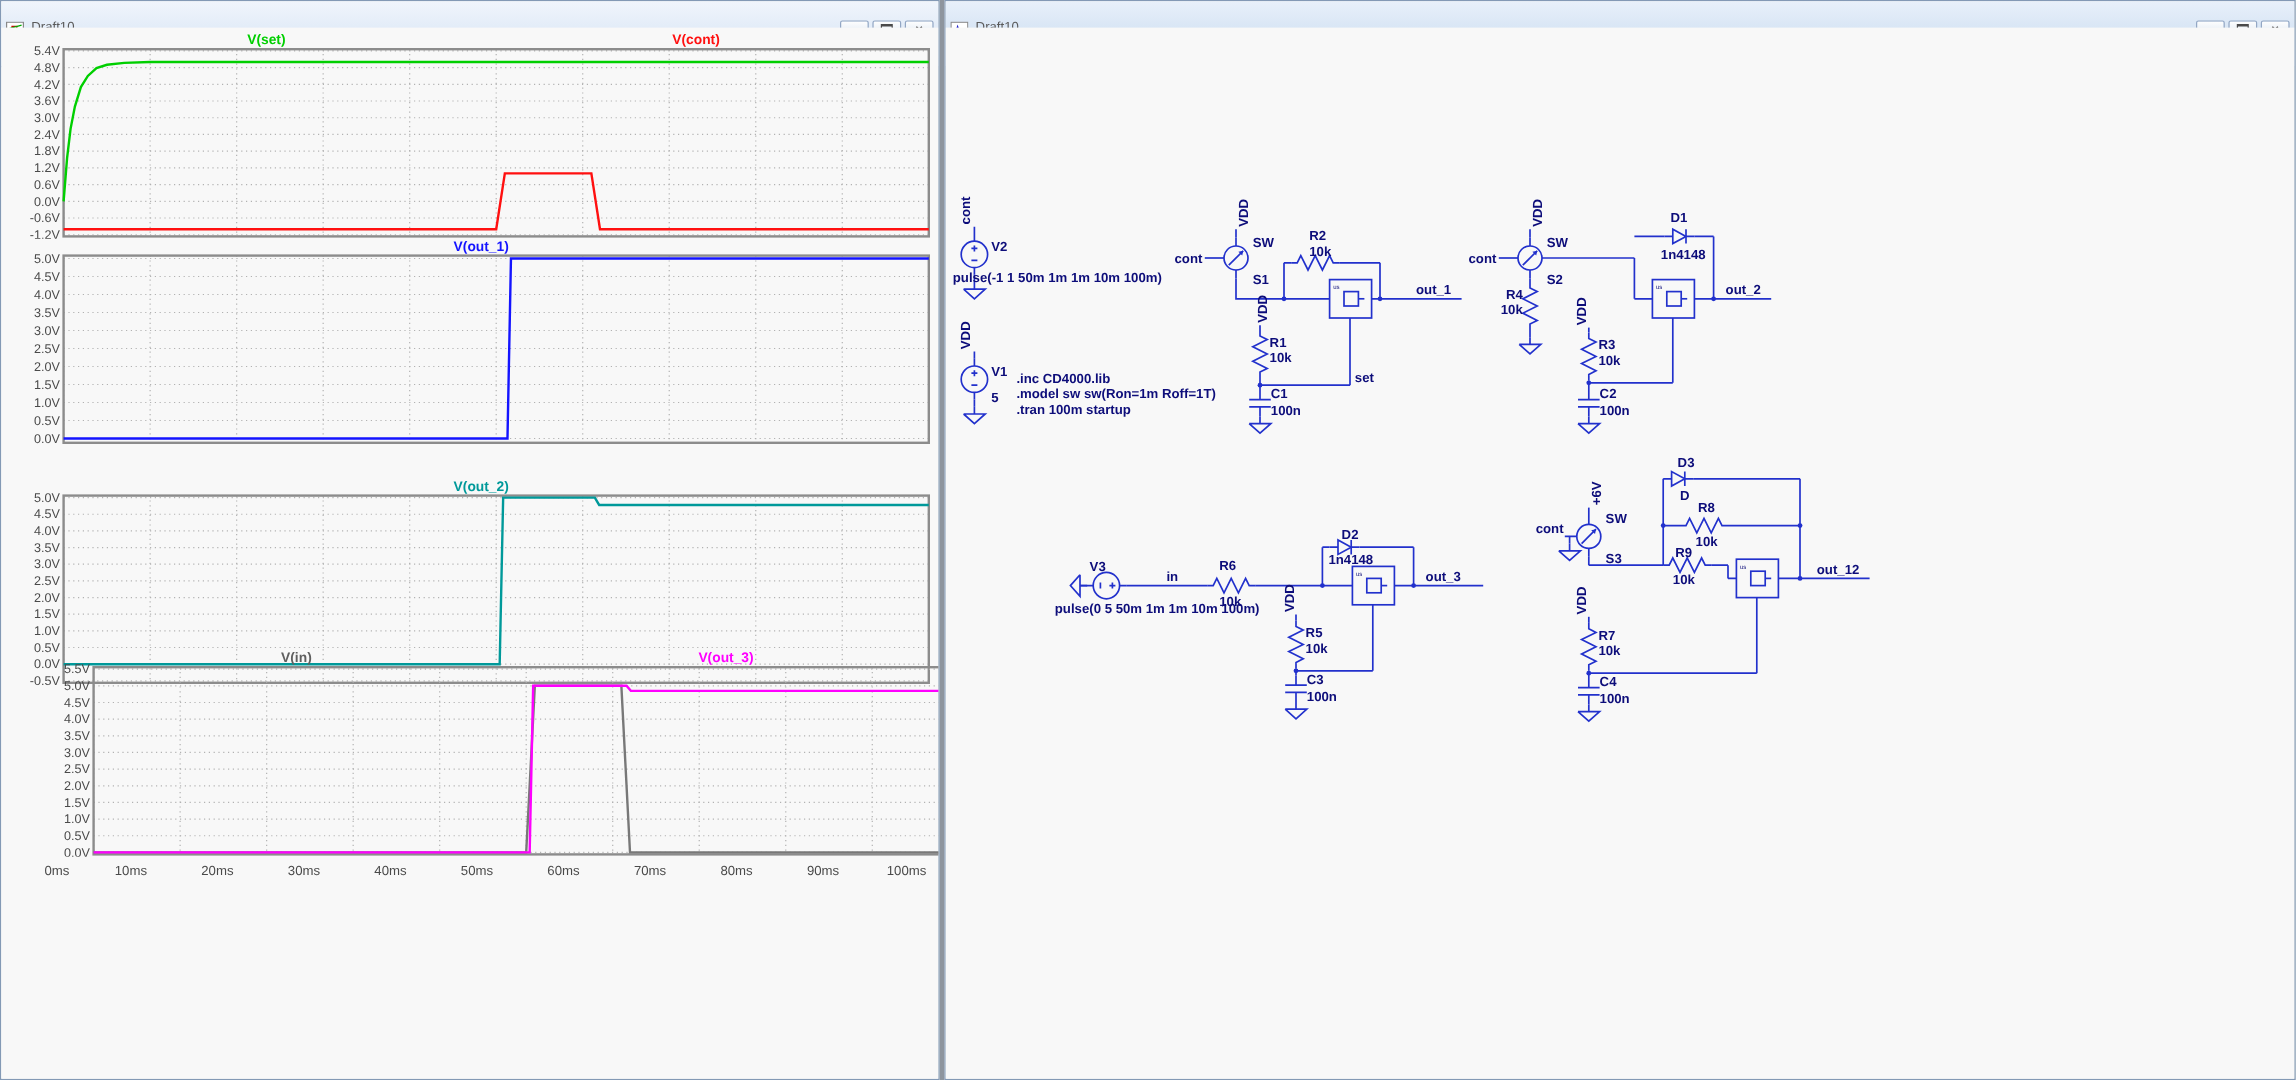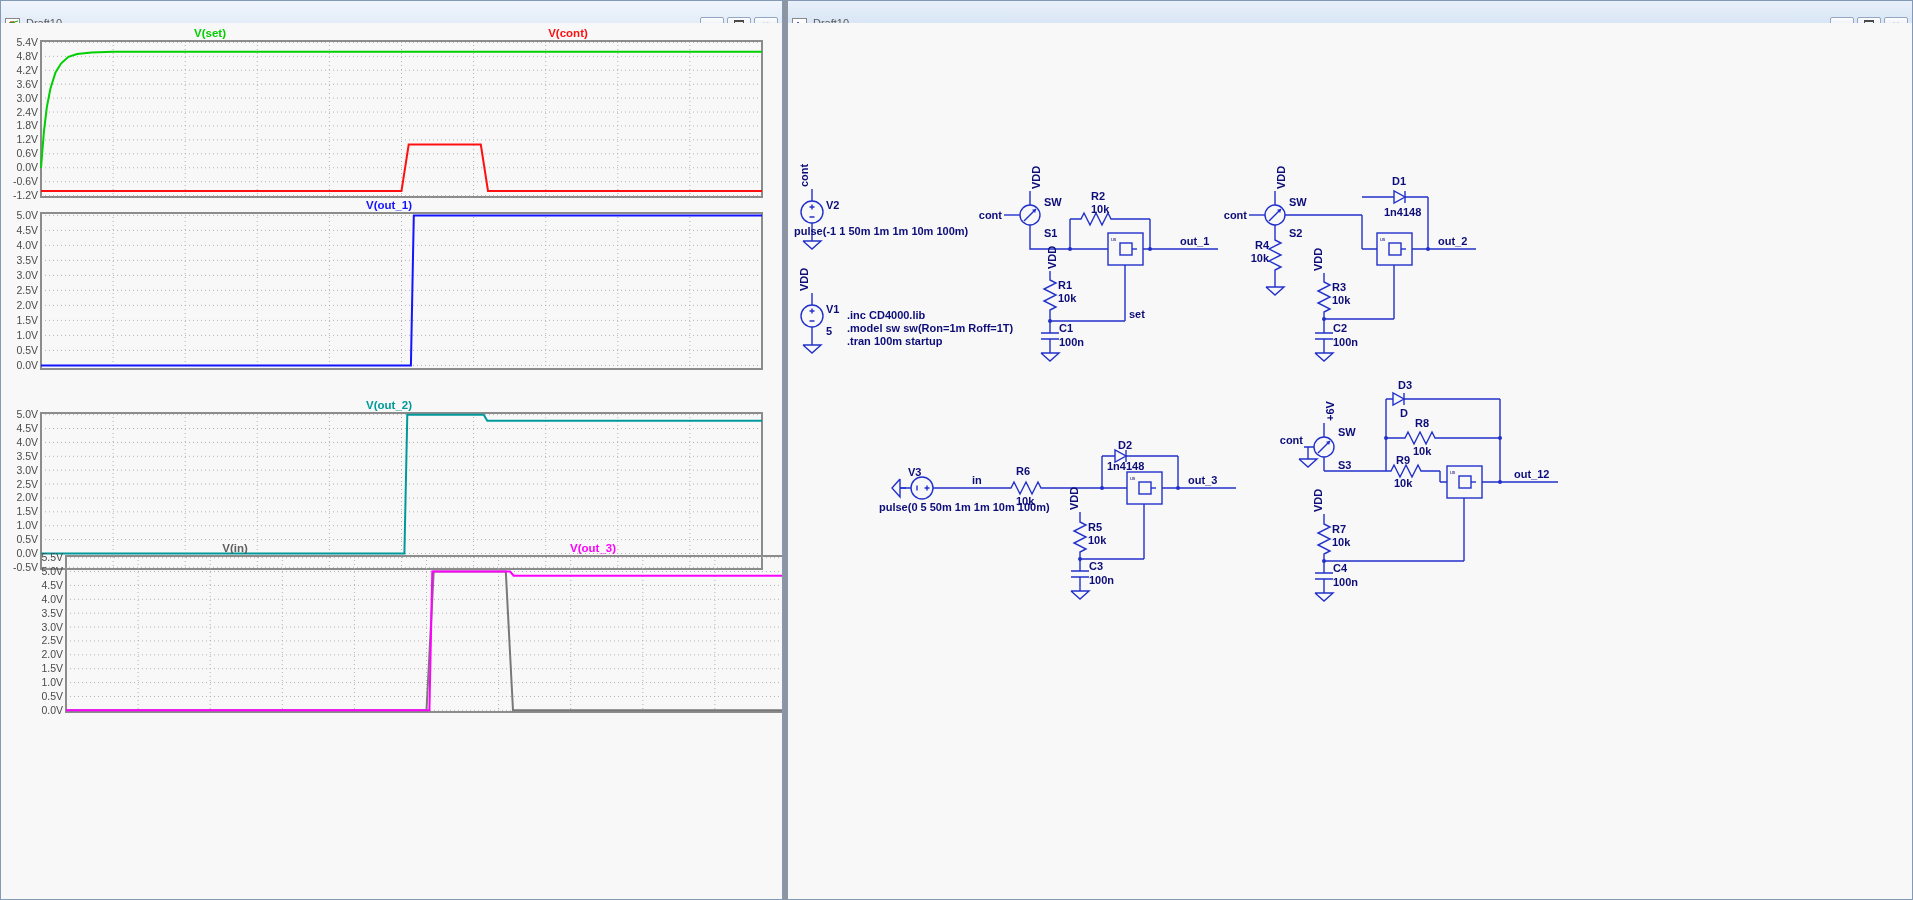--- a/index.html
+++ b/index.html
@@ -23,21 +23,21 @@
   .wbtn{
     width:24px;height:15px;padding:0;margin:0;
     background:linear-gradient(#fefefe,#d7e2f0);
     border:1px solid #93a7c4;border-radius:2px;
     display:flex;align-items:center;justify-content:center;cursor:default;
   }
   .ic-min{display:block;width:8px;height:2px;background:#4a4a4a;margin-top:7px;}
   .ic-max{display:block;width:8px;height:6px;border:1px solid #4a4a4a;border-top-width:2px;}
   .ic-close{font-size:11px;line-height:10px;color:#4a4a4a;font-weight:bold;}
   .content{position:absolute;left:0;top:22px;right:0;bottom:0;background:#f8f8f8;}
-  .wave-host{position:absolute;left:4px;width:678px;height:172px;}
+  .wave-host{position:absolute;left:16px;width:678px;height:172px;}
   #wave-0{top:4px;} #wave-1{top:176px;text-decoration:underline;} #wave-2{top:348px;margin-top:28px;} #wave-3{top:519px;margin-left:25px;}
   #x-axis{position:absolute;left:0;top:694px;width:781px;height:18px;}
   .content svg text{font-family:"Liberation Sans",sans-serif;}
   .sch-svg{position:absolute;left:0;top:0;}
   .sch-svg .w{stroke:#2231cc;stroke-width:1.4;fill:none;}
   .sch-svg .dot{fill:#2231cc;stroke:none;}
   .sl{font-size:11px;font-weight:bold;fill:#0d0d7a;}
   .tn{font-size:5px;fill:#0d0d7a;}
 </style>
 </head>
@@ -221,20 +221,33 @@
           <line x1="36" y1="140.57651245551602" x2="757" y2="140.57651245551602" stroke="#b2b2b2" stroke-dasharray="1,3"></line>
           <text x="33" y="144.07651245551602" fill="#4a4a4a" text-anchor="end" font-size="10.5">1.0V</text>
           <line x1="36" y1="154.4555160142349" x2="757" y2="154.4555160142349" stroke="#b2b2b2" stroke-dasharray="1,3"></line>
           <text x="33" y="157.9555160142349" fill="#4a4a4a" text-anchor="end" font-size="10.5">0.5V</text>
           <line x1="36" y1="168.33451957295375" x2="757" y2="168.33451957295375" stroke="#b2b2b2" stroke-dasharray="1,3"></line>
           <text x="33" y="171.83451957295375" fill="#4a4a4a" text-anchor="end" font-size="10.5">0.0V</text>
           <rect x="36" y="14" width="721" height="156" fill="none" stroke="#8c8c8c" stroke-width="2"></rect>
           <polyline points="36.0,168.3 396.5,168.3 403.7,29.5 475.8,29.5 483.0,168.3 757.0,168.3" fill="none" stroke="#787878" stroke-width="2"></polyline>
           <polyline points="36.0,168.3 399.4,168.3 402.3,29.5 480.1,29.5 483.7,33.7 757.0,33.7" fill="none" stroke="#ff00ff" stroke-width="2"></polyline>
         </svg></div>
+    <div id="x-axis"><svg width="781" height="18">
+          <text x="36" y="12" fill="#4a4a4a" text-anchor="start" font-size="11">0ms</text>
+          <text x="108.10000000000001" y="12" fill="#4a4a4a" text-anchor="middle" font-size="11">10ms</text>
+          <text x="180.20000000000002" y="12" fill="#4a4a4a" text-anchor="middle" font-size="11">20ms</text>
+          <text x="252.29999999999998" y="12" fill="#4a4a4a" text-anchor="middle" font-size="11">30ms</text>
+          <text x="324.40000000000003" y="12" fill="#4a4a4a" text-anchor="middle" font-size="11">40ms</text>
+          <text x="396.5" y="12" fill="#4a4a4a" text-anchor="middle" font-size="11">50ms</text>
+          <text x="468.59999999999997" y="12" fill="#4a4a4a" text-anchor="middle" font-size="11">60ms</text>
+          <text x="540.7" y="12" fill="#4a4a4a" text-anchor="middle" font-size="11">70ms</text>
+          <text x="612.8000000000001" y="12" fill="#4a4a4a" text-anchor="middle" font-size="11">80ms</text>
+          <text x="684.9" y="12" fill="#4a4a4a" text-anchor="middle" font-size="11">90ms</text>
+          <text x="771" y="12" fill="#4a4a4a" text-anchor="end" font-size="11">100ms</text>
+        </svg></div>
   </div>
 </div>
 
 <div class="win" id="win-right">
   <div class="titlebar">
     <span class="win-icon">
       <svg width="15" height="13">
           <rect x="0.5" y="0.5" width="14" height="12" fill="#fff" stroke="#888"></rect>
           <path d="M2 7 L5 7 L6 4 L8 10 L9 7 L13 7" fill="none" stroke="#22c" stroke-width="1"></path>
         </svg>

